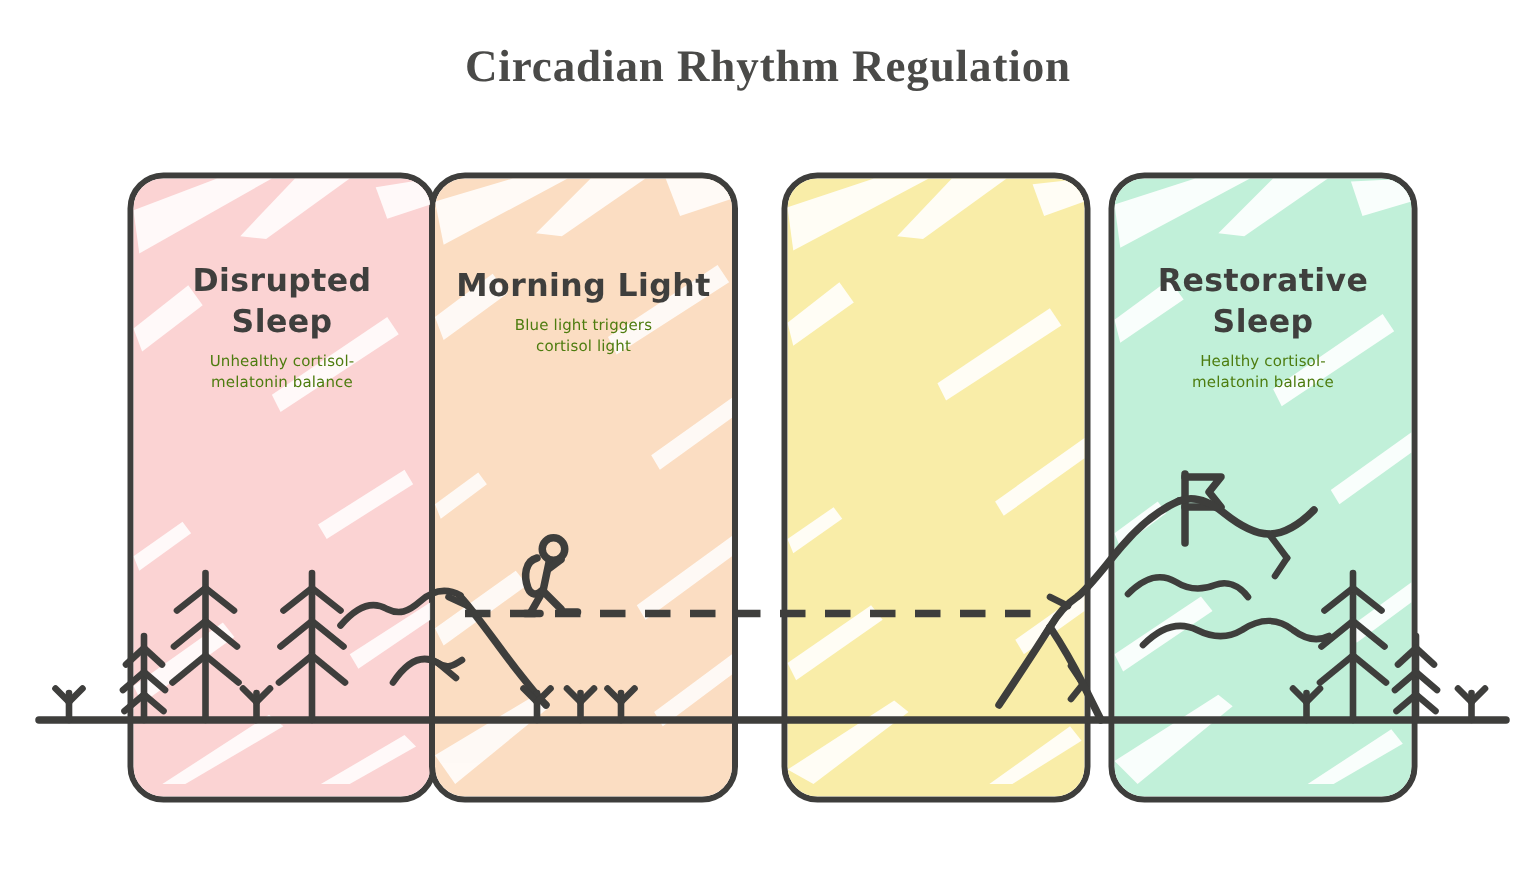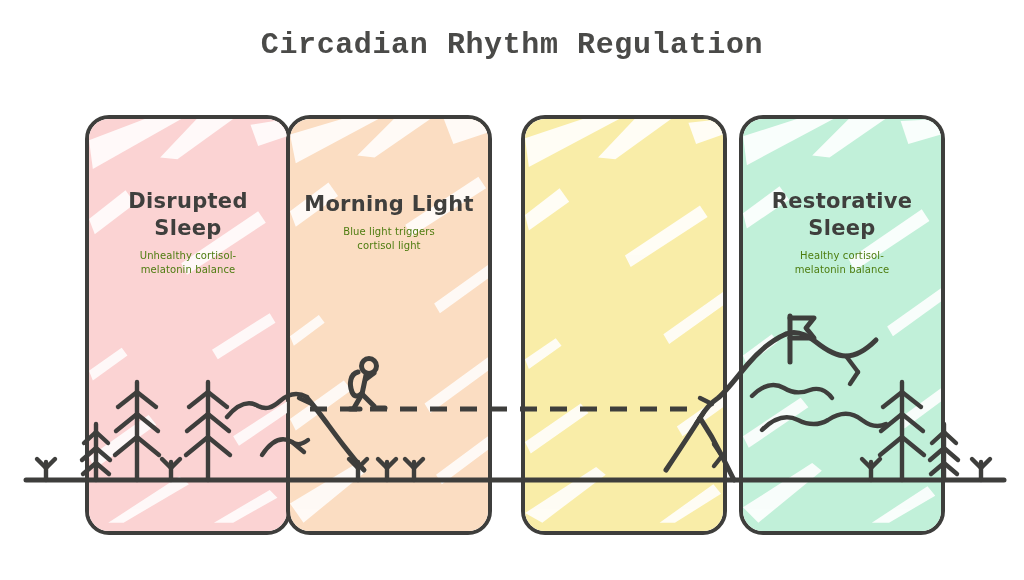--- a/index.html
+++ b/index.html
@@ -25,21 +25,21 @@
   #title {
     position: absolute;
     left: 0;
     top: 28px;
     width: 1024px;
     text-align: center;
     font-size: 30px;
     font-weight: bold;
     color: #4a4a48;
     letter-spacing: 0.6px;
-    font-family: Liberation Mono, monospace;
+    font-family: Liberation Serif, serif;
   }
 
   
   .panel {
     position: absolute;
     top: 115px;
     width: 206px;
     height: 420px;
     border: 4px solid #3e3e3c;
     border-radius: 24px;
@@ -52,21 +52,20 @@
   }
   .panel-text {
     position: absolute;
     left: 0;
     top: 0;
     width: 100%;
     padding: 0 12px;
     box-sizing: border-box;
     text-align: center;
     z-index: 3;
-    margin-top: 14px;
   }
   .panel-title {
     font-size: 21px;
     font-weight: bold;
     color: #3f3f3d;
     line-height: 1.28;
     letter-spacing: 0.3px;
   }
   .panel-sub {
     font-size: 10px;

